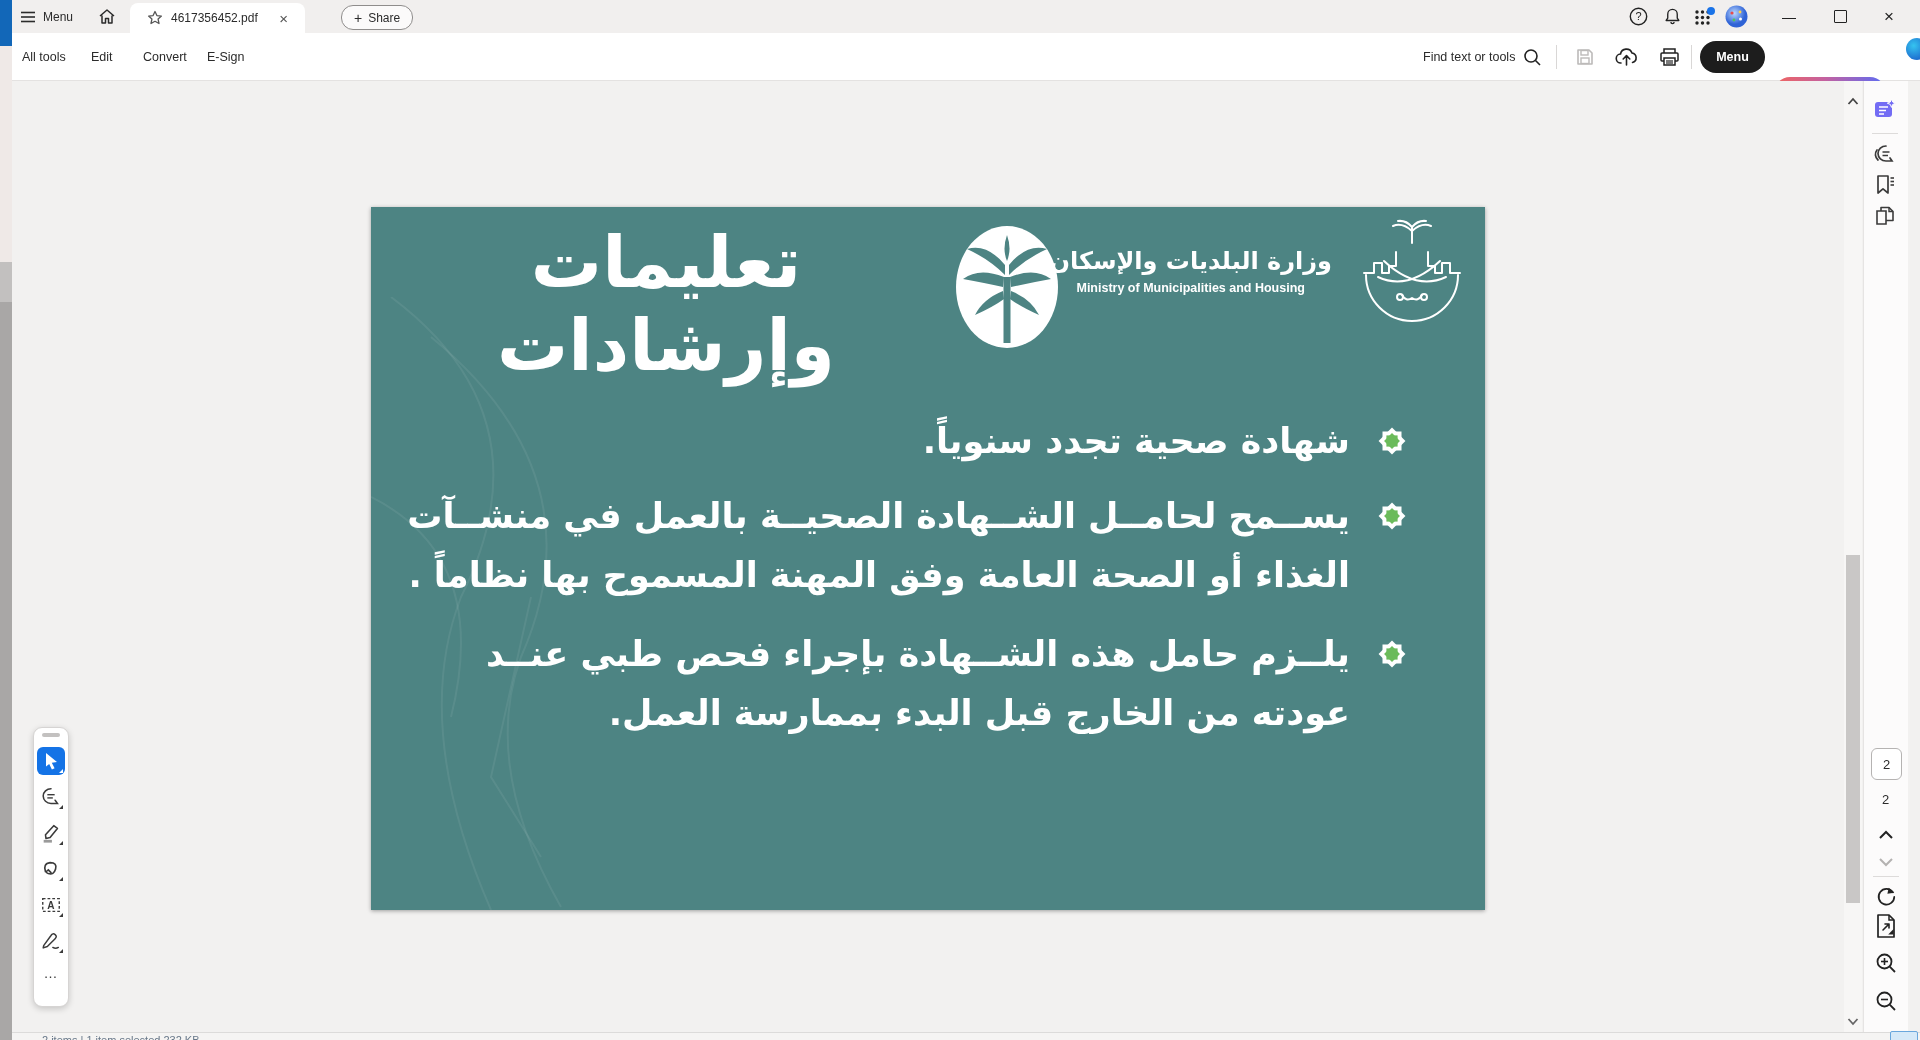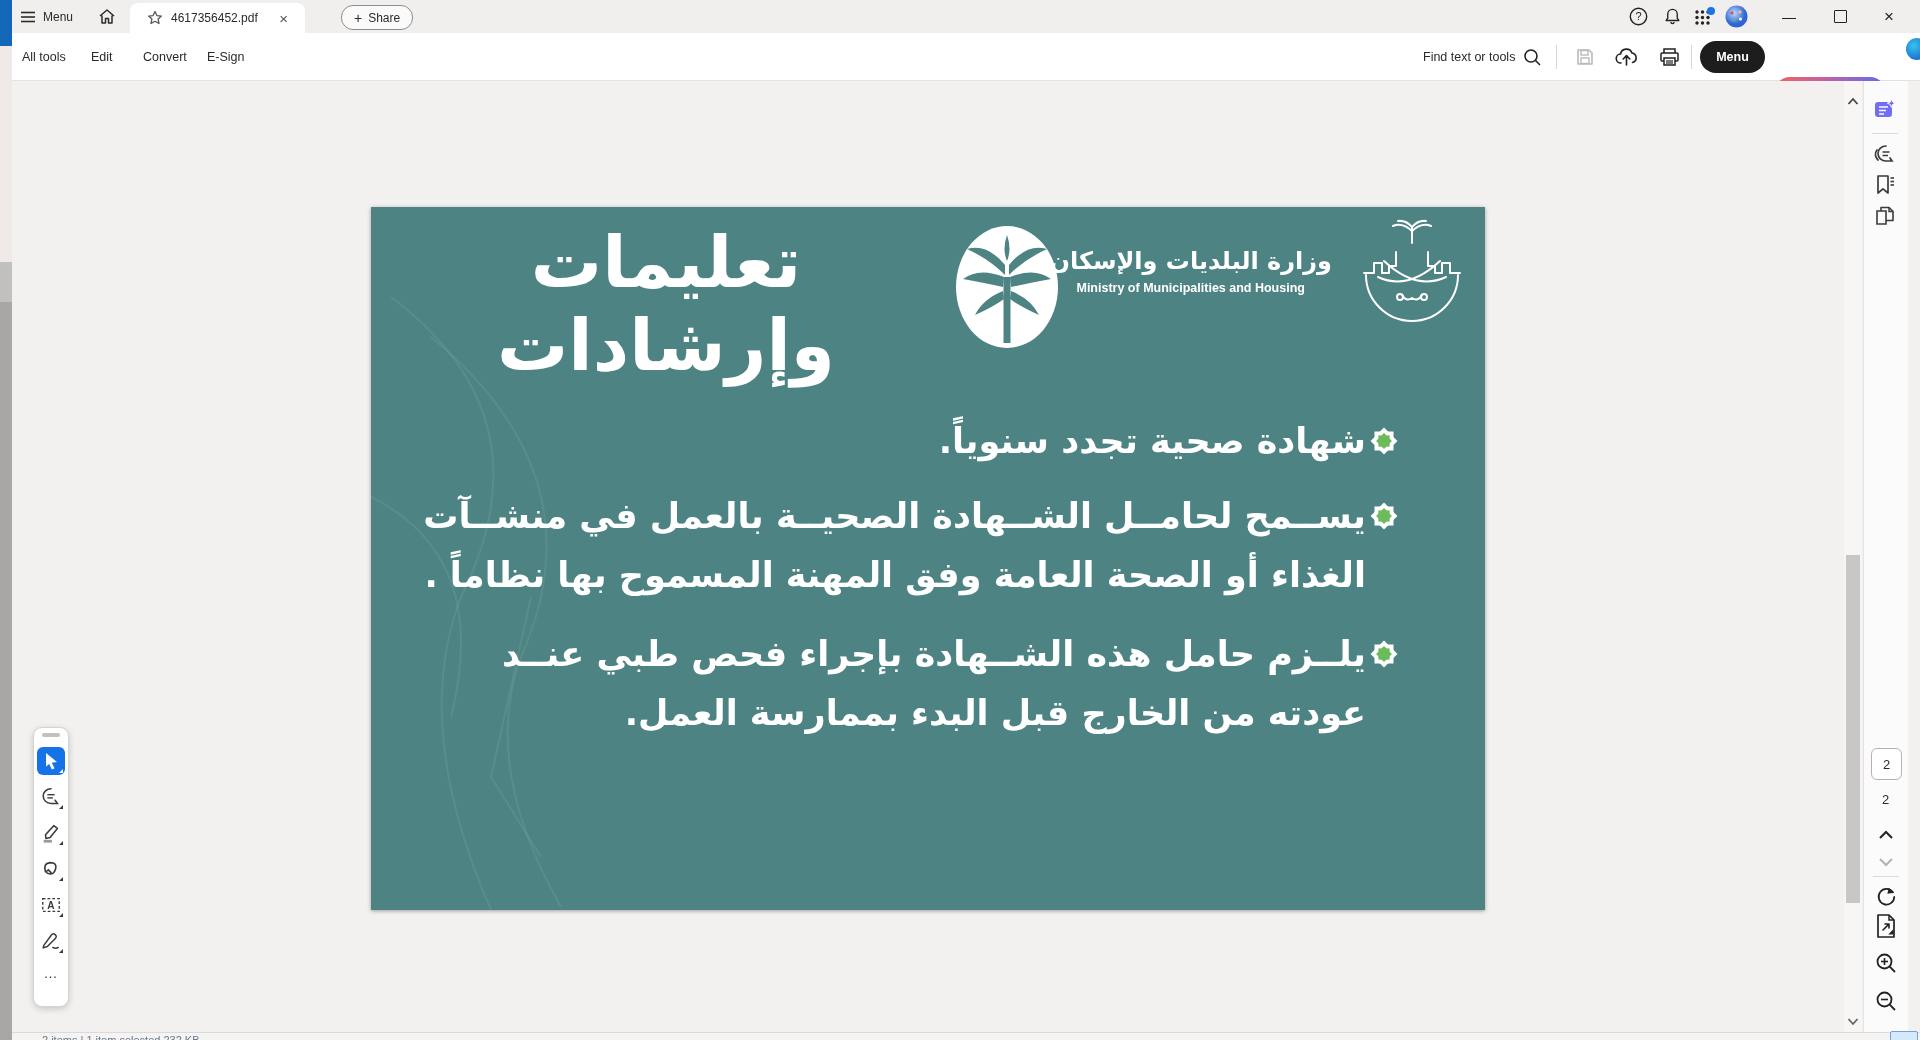--- a/index.html
+++ b/index.html
@@ -63,21 +63,21 @@
   .qt-dots{font-size:14px;color:#3b3b3b;letter-spacing:1px;margin-top:6px;}
 
   
   .pdf-page{left:371px;top:207px;width:1114px;height:703px;background:#4d8483;box-shadow:0 1px 4px rgba(0,0,0,.35);
             overflow:hidden;font-family:"DejaVu Sans",sans-serif;color:#fff;}
   .pdf-title{left:40px;top:14px;width:510px;text-align:center;font-size:71px;font-weight:bold;direction:rtl;}
   .ministry{right:17px;top:6px;height:116px;display:flex;align-items:center;gap:24px;}
   .ministry-text{text-align:center;}
   .ministry-ar{font-size:24px;font-weight:bold;direction:rtl;}
   .ministry-en{font-size:12.5px;font-weight:bold;margin-top:6px;font-family:"Liberation Sans",sans-serif;}
-  .bullet{position:absolute;right:87px;display:flex;direction:rtl;gap:4px;}
+  .bullet{position:absolute;right:79px;display:flex;direction:rtl;gap:28px;}
   .bullet-ico{flex:0 0 28px;width:28px;height:28px;margin-top:15px;}
   .bullet-text{max-width:945px;font-size:35px;font-weight:bold;line-height:59px;text-align:right;direction:rtl;}
   .b1{top:205px;} .b2{top:280px;margin-left:16px;} .b3{top:418px;} .b4{top:564px;}
   .wm{left:0;top:90px;opacity:1;}
 
   
   .sliver{left:0;top:0;width:12px;height:1040px;background:#efe9e7;z-index:40;}
   .sliver-blue{left:0;top:0;width:12px;height:46px;background:#1267b8;z-index:41;}
   .sliver-gray{left:0;top:262px;width:12px;height:40px;background:#c2c0bf;z-index:41;}
   .sliver-dark{left:0;top:302px;width:12px;height:738px;background:#a9a7a6;z-index:41;}

